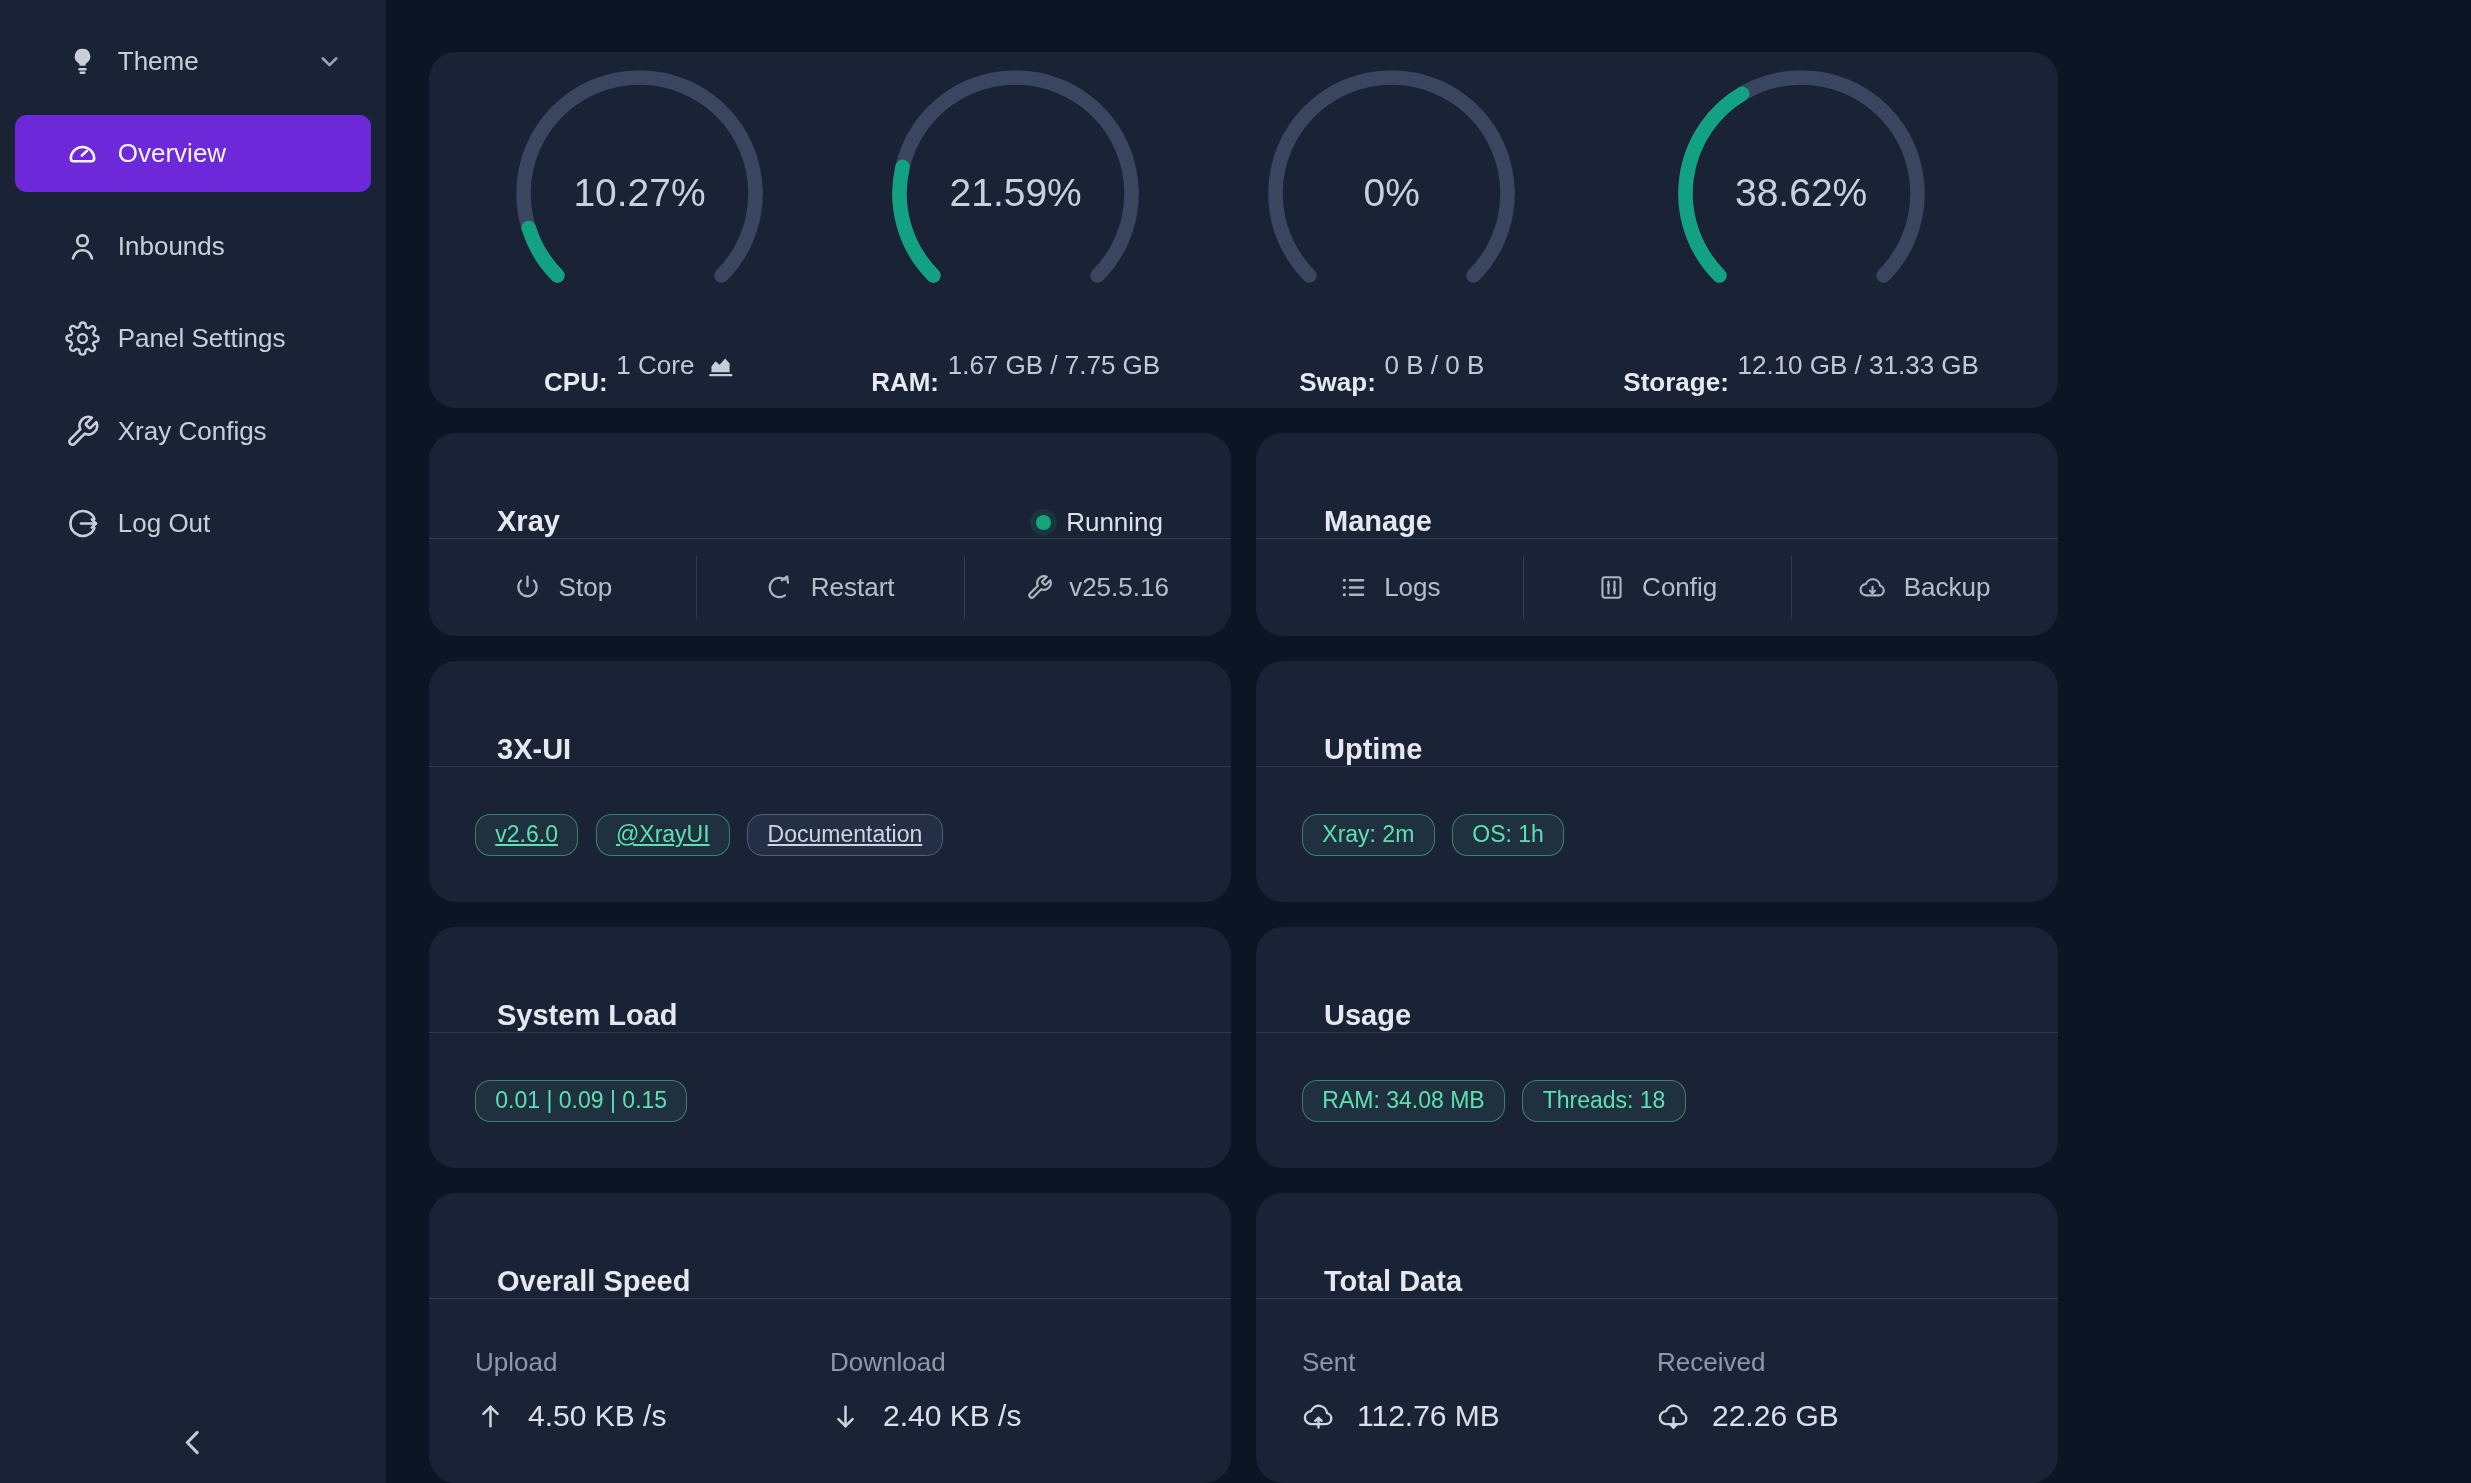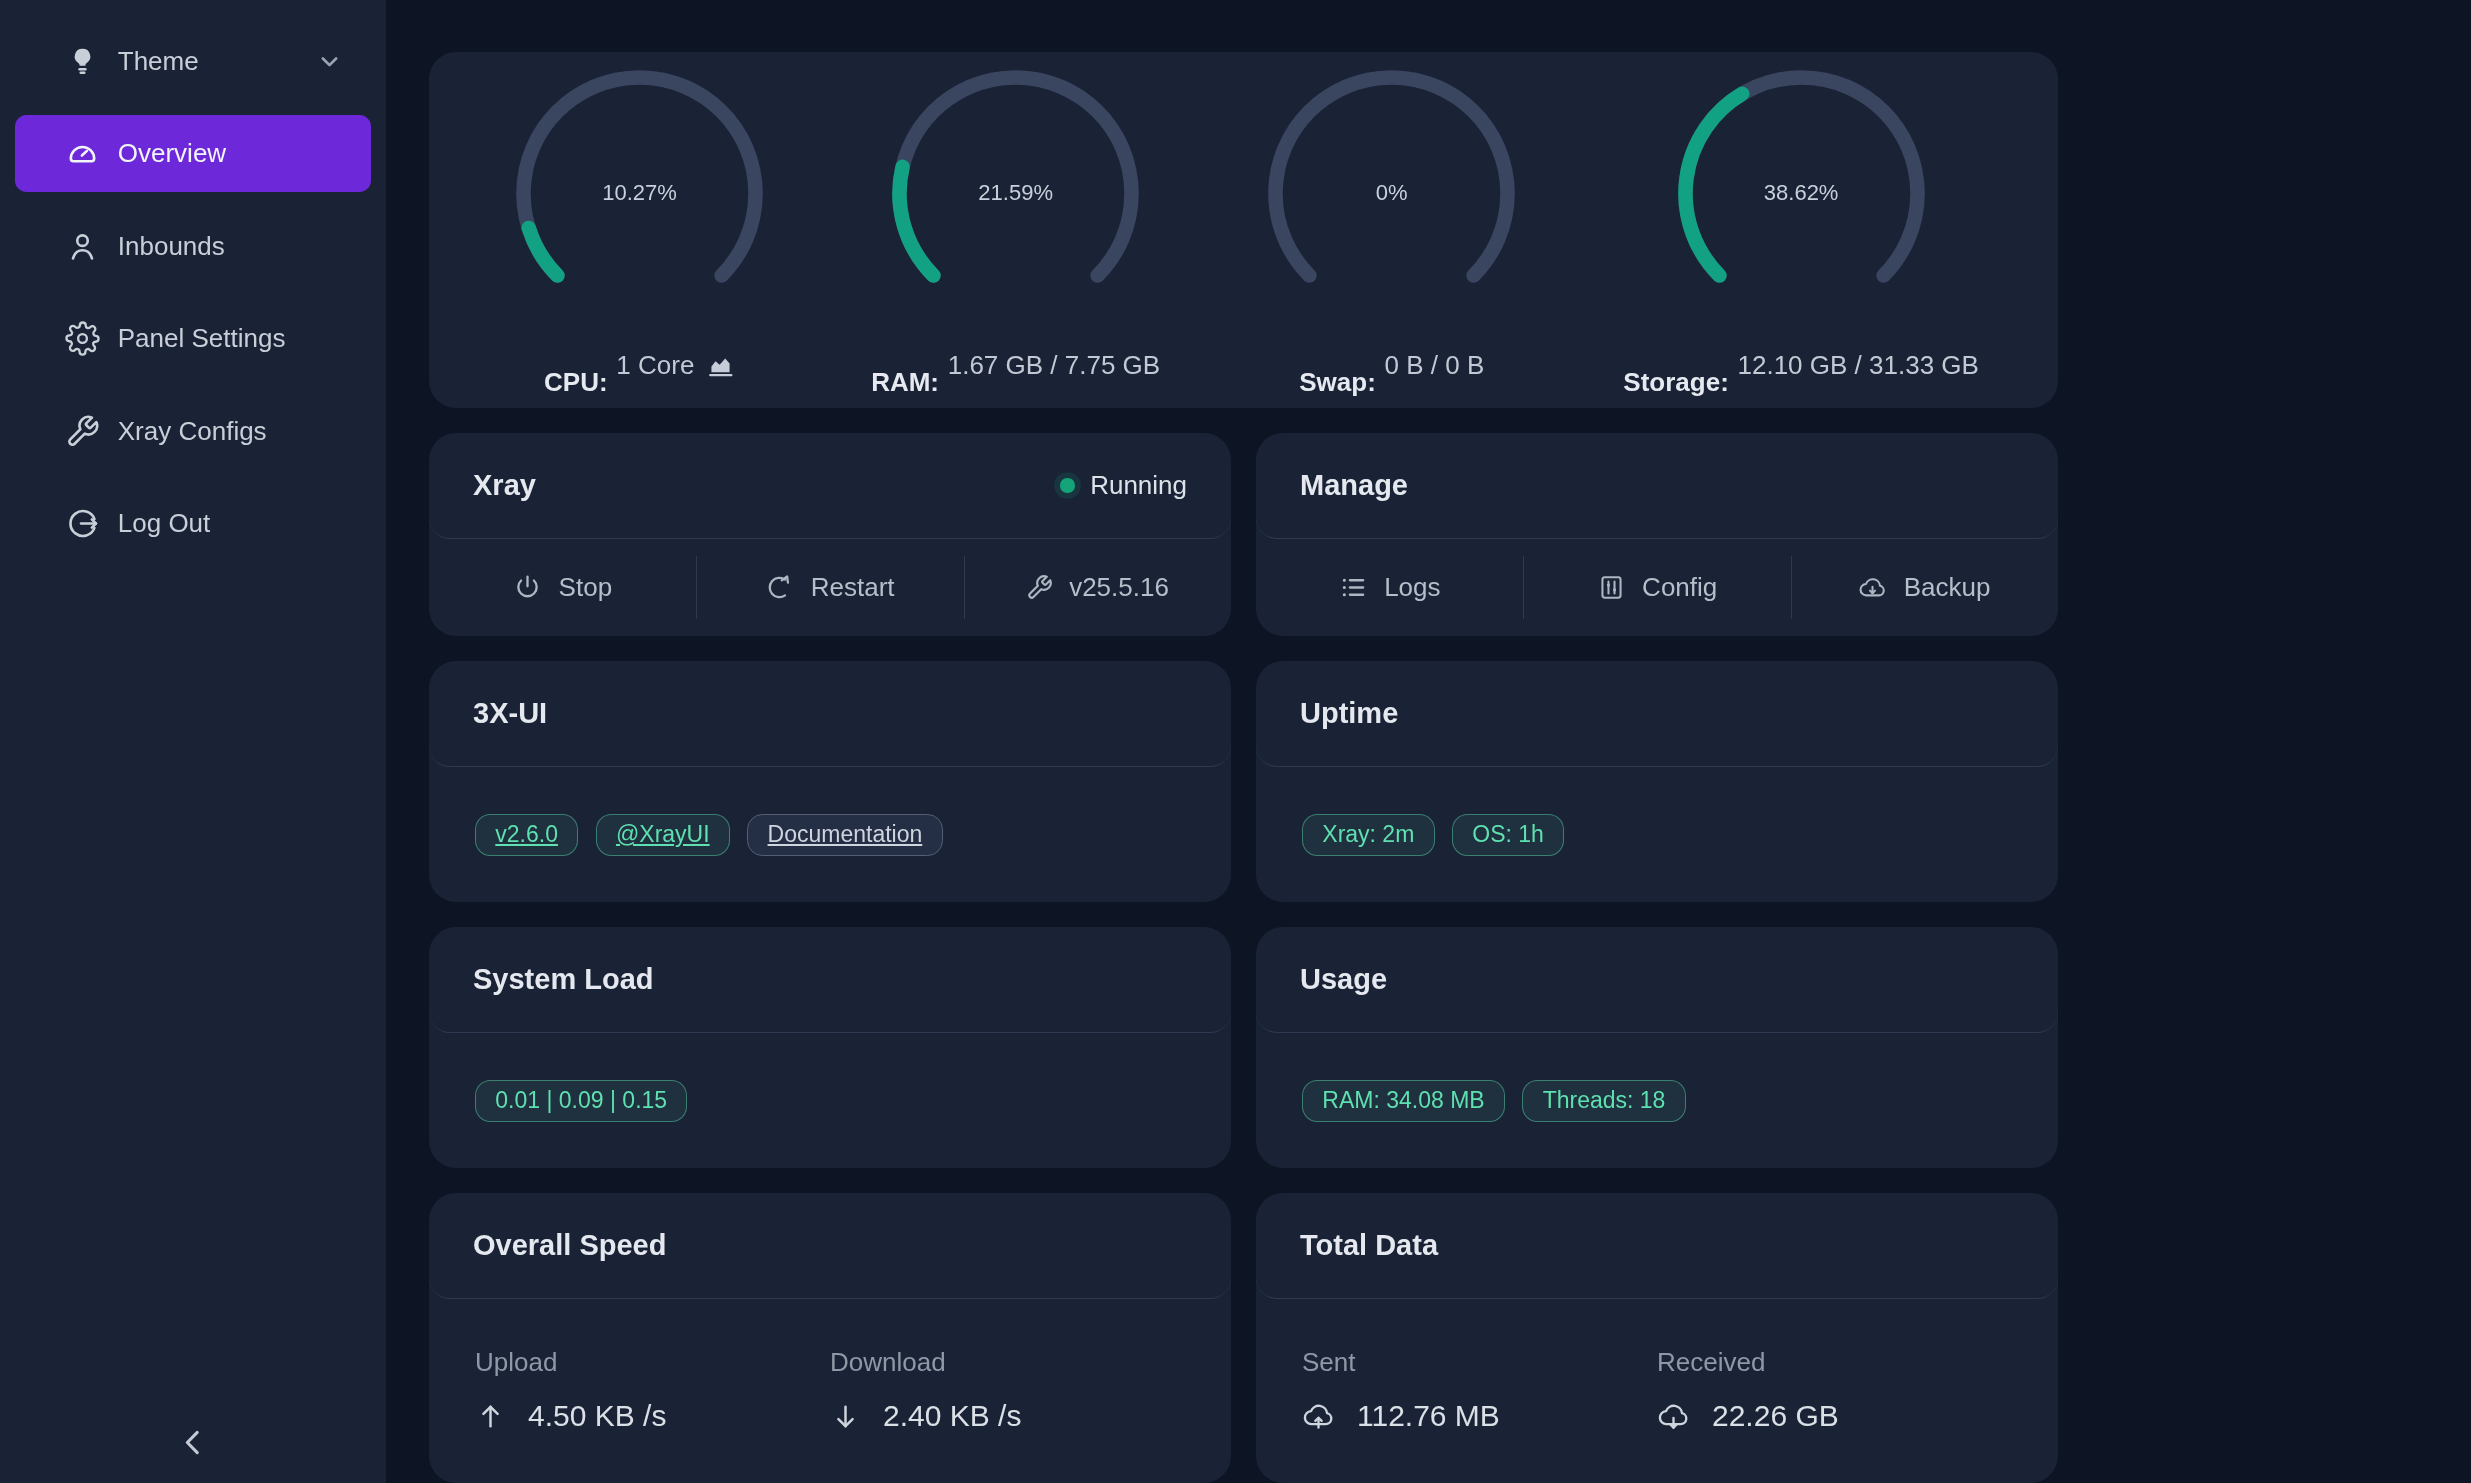--- a/index.html
+++ b/index.html
@@ -44,33 +44,33 @@
 
   
   .gauges-card { height:378px; display:flex; align-items:center; justify-content:space-around; padding:0 29px; }
   .gauge { display:flex; flex-direction:column; align-items:center; }
   .gauge-wrap { position:relative; width:263px; height:263px; }
   .gauge-svg { position:absolute; inset:0; }
   .gauge-svg .track { stroke:#3a4560; }
   .gauge-svg .fill  { stroke:#12a182; }
   .gauge-pct {
     position:absolute; inset:0; display:flex; align-items:center; justify-content:center;
-    font-size:22px; color:#c9d0db;
+    font-size:39px; color:#c9d0db;
   }
   .gauge-label { margin-top:7.7px; font-size:26px; color:#c3c9d4; display:flex; align-items:center; }
   .gauge-label b { color:#e6eaf0; font-weight:700; margin-right:8.7px;margin-top:35px; }
   .gauge-label .chart-ic { margin-left:11.6px; color:#c6cdd8; display:flex; cursor:pointer; }
 
   
   .grid { display:grid; grid-template-columns:1fr 1fr; gap:25px; }
   .card-sm { height:203px; display:flex; flex-direction:column; }
   .card-md { height:241px; display:flex; flex-direction:column; }
   .card-lg { height:290px; display:flex; flex-direction:column; }
 
-  .card-header { height:106px; min-height:106px; display:flex; align-items:center; padding:0 44px; border-bottom:1px solid #2d3a52;border-radius:21px; }
+  .card-header { height:106px; min-height:106px; display:flex; align-items:flex-end; padding:0 68px; border-bottom:1px solid #2d3a52; }
   .card-title { font-size:29px; font-weight:600; color:#e5e8ee; }
   .status { margin-left:auto; display:flex; align-items:center; gap:15.4px; font-size:26px; color:#dde2e9; }
   .status-dot { width:14.5px; height:14.5px; border-radius:50%; background:#14a478; box-shadow:0 0 0 5.8px rgba(20,164,120,0.14); }
 
   .actions { flex:1; display:flex; align-items:stretch; }
   .action {
     flex:1; display:flex; align-items:center; justify-content:center; gap:16.4px;
     font-size:26px; color:#b6bec9; cursor:pointer; position:relative;
   }
   .action + .action::before {

